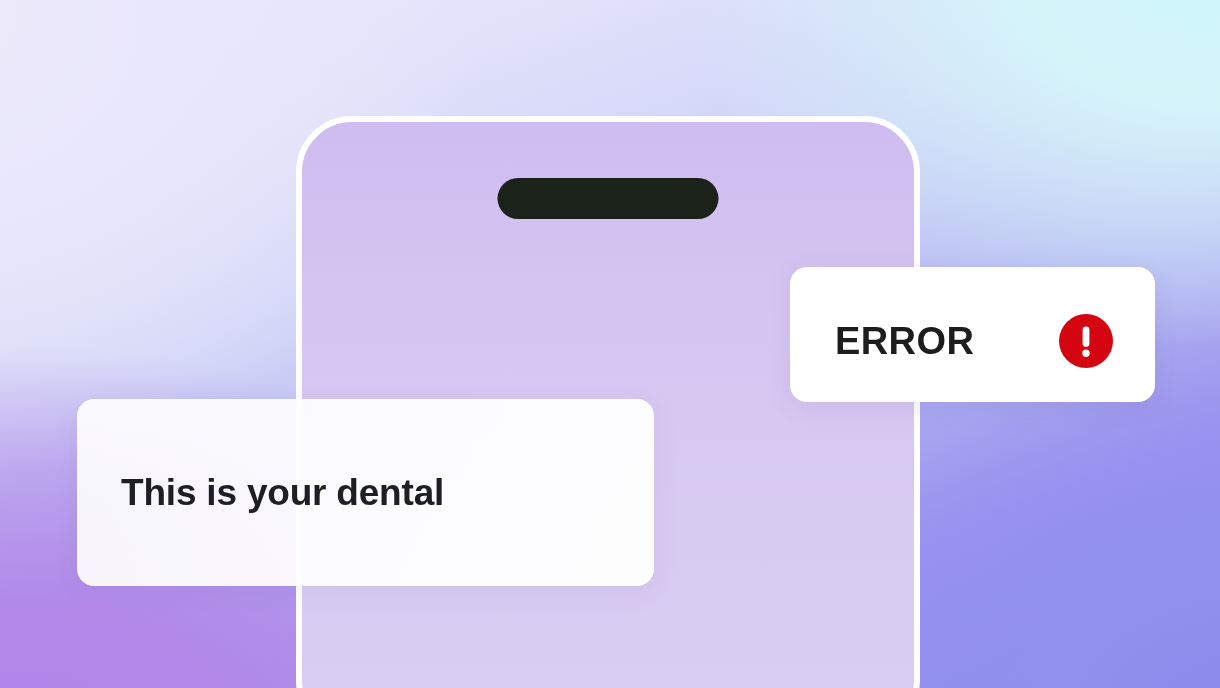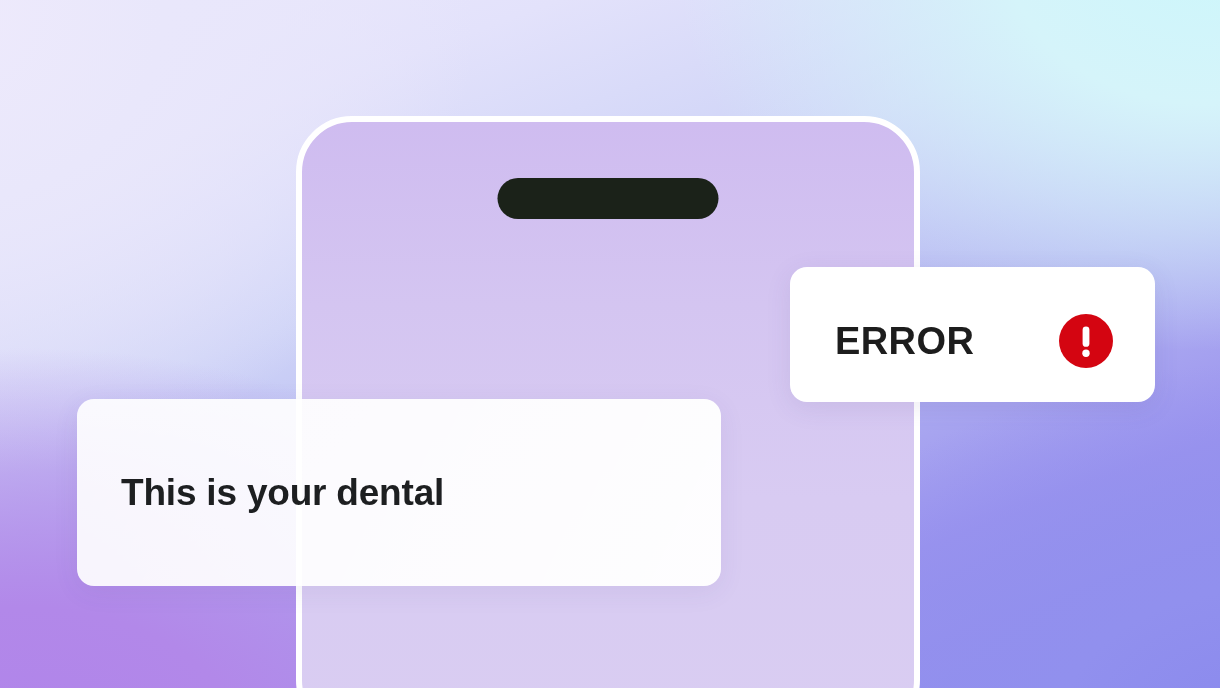--- a/index.html
+++ b/index.html
@@ -91,21 +91,21 @@
   .alert-icon {
     width:54px; height:54px;
     flex:0 0 54px;
     display:block;
   }
 
   
   .message-card {
     position:absolute;
     left:77px; top:399px;
-    width:644px; height:187px;
+    width:577px; height:187px;
     border-radius:17px;
     background:linear-gradient(115deg,
       rgba(255,255,255,0.90) 0%,
       rgba(255,255,255,0.93) 45%,
       rgba(255,255,255,0.97) 100%);
     box-shadow:0 6px 26px rgba(80,70,140,0.08);
     display:flex;
     align-items:center;
     padding:0 44px;
   }

